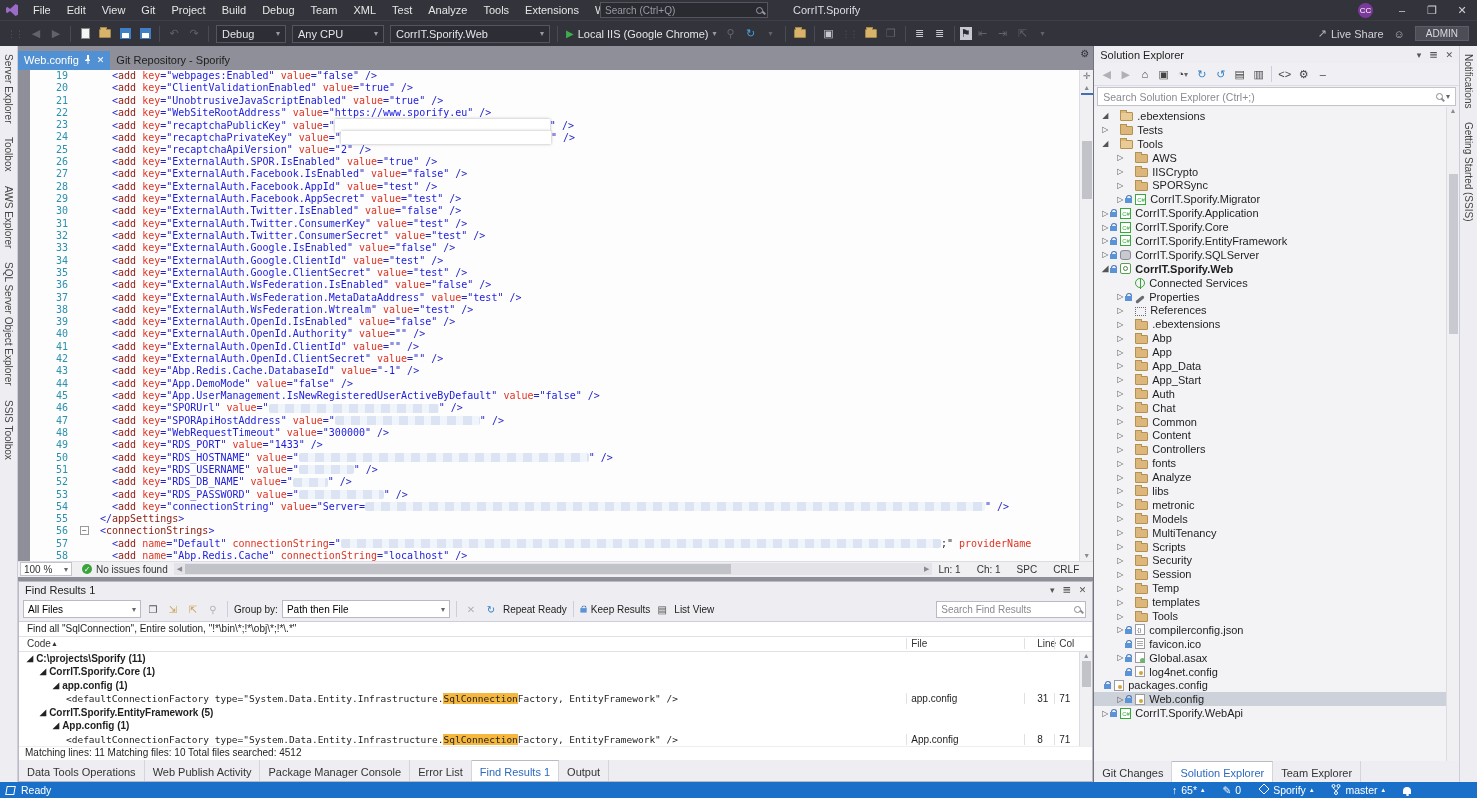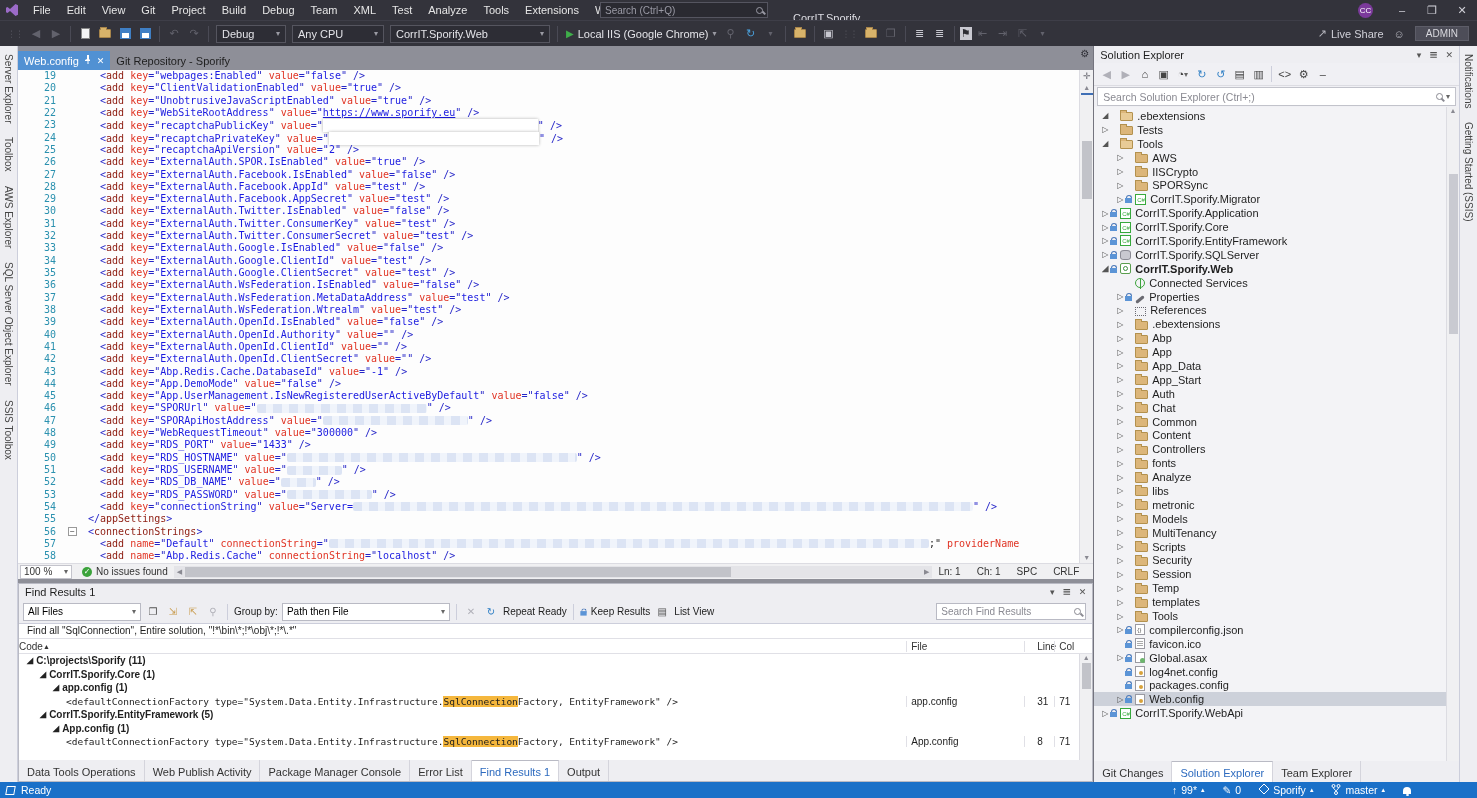--- a/index.html
+++ b/index.html
@@ -4,21 +4,21 @@
 <style>
   * { margin:0; padding:0; box-sizing:border-box; }
   html,body { width:1477px; height:798px; overflow:hidden; font-family:"Liberation Sans",sans-serif; background:#2f2f37; }
 
   
   .titlebar { height:20px; background:#33333b; display:flex; align-items:center; color:#e6e6e6; font-size:11px; position:relative; }
   .vslogo { margin:0 6px 0 5px; display:flex; align-items:center; }
   .menus { display:flex; list-style:none; height:100%; align-items:center; }
   .menus li { padding:0 8px; height:100%; display:flex; align-items:center; cursor:default; }
   .qsearch { position:absolute; left:600px; top:2px; width:168px; height:16px; background:#2a2a31; border:1px solid #555560; color:#9a9aa5; font-size:10px; display:flex; align-items:center; padding:0 4px; justify-content:space-between; }
-  .wintitle { position:absolute; left:793px; top:8px; height:20px; display:flex; align-items:center; color:#dcdce2; }
+  .wintitle { position:absolute; left:793px; top:0; height:20px; display:flex; align-items:center; color:#dcdce2; }
   .tb-right { position:absolute; right:0; top:0; height:20px; display:flex; align-items:center; }
   .avatar { width:15px; height:15px; border-radius:50%; background:#7b3a9b; color:#fff; font-size:8px; display:flex; align-items:center; justify-content:center; margin-right:14px; }
   .winbtn { width:30px; height:20px; display:flex; align-items:center; justify-content:center; color:#cfcfd6; font-size:11px; }
 
   
   .toolbar { height:26px; background:#33333b; border-top:1px solid #3e3e48; display:flex; align-items:center; color:#d0d0d8; font-size:11px; padding-left:4px; position:relative; }
   .tbico { width:18px; height:18px; display:flex; align-items:center; justify-content:center; margin:0 1px; font-size:11px; color:#c8c8d0; }
   .tbico.dim { color:#62626c; }
   .tbico.gold { color:#d8b05a; }
   .tbico.blue { color:#4aa3e0; }
@@ -47,29 +47,29 @@
   .center { width:1076px; display:flex; flex-direction:column; }
 
   
   .tabrow { height:24px; background:#8e8f98; display:flex; align-items:flex-end; position:relative; }
   .etab { height:19px; display:flex; align-items:center; padding:0 6px; font-size:11px; color:#1e1e1e; gap:5px; }
   .etab.active { background:#5191d3; color:#fff; }
   .etab .cls { font-size:9px; }
   .tabrow-ctrl { position:absolute; right:4px; top:2px; display:flex; gap:6px; color:#2c2c33; font-size:10px; }
 
   
-  .editor { height:493px; background:#fdfdfd; position:relative; overflow:hidden; display:flex; }
+  .editor { height:493px; background:#fdfdfd; position:relative; overflow:hidden; display:flex;margin-left:12px; }
   .codecol { flex:1; overflow:hidden; }
   .line { display:flex; height:12.32px; line-height:12.32px; font-family:"DejaVu Sans Mono",monospace; font-size:10px; white-space:pre; }
   .ln { width:50px; text-align:right; padding-right:12px; color:#2b91af; flex:none; }
   .fold { width:16px; flex:none; color:#7a7a7a; font-size:8px; line-height:12px; }
   .foldbox { display:inline-block; width:9px; height:9px; border:1px solid #9a9a9a; background:#fff; font-size:8px; line-height:7px; text-align:center; color:#555; }
   .codetxt { padding-left:4px; }
   .tp{color:#1e1e1e} .td{color:#2525c8} .te{color:#8f2015} .ta{color:#e03424} .tv{color:#1a1ae0}
-  .tu{color:#1a1ae0; text-decoration:underline}
+  .tu{color:#1a1ae0; }
   .redact { display:inline-block; height:9px; border-radius:2px; vertical-align:middle;
             background:repeating-linear-gradient(90deg,#dce4f4 0 9px,#f0f4fb 9px 16px); filter:blur(.6px); }
   .wbox { display:inline-block; height:13px; background:#fff; box-shadow:0 0 3px rgba(0,0,0,.3); vertical-align:middle; }
   .vsb { width:14px; background:#f0f0f2; border-left:1px solid #dcdce2; display:flex; flex-direction:column; align-items:center; flex:none; }
   .vsb .arr { font-size:7px; color:#8a8a92; padding:2px 0; }
   .vsb .mark { width:12px; height:2px; background:#3f6fb5; }
   .vsb .thumb { width:10px; height:58px; background:#c2c3c9; margin-top:46px; }
 
   
   .edstatus { height:16px; background:#f0f0f2; border-top:1px solid #dcdce2; display:flex; align-items:center; font-size:10px; color:#333; }
@@ -88,21 +88,21 @@
   .ftools { height:24px; background:#eeeef2; border-bottom:1px solid #cccedb; display:flex; align-items:center; padding:0 4px; gap:4px; position:relative; }
   .fsel { height:18px; background:#fff; border:1px solid #b9bac4; display:flex; align-items:center; justify-content:space-between; padding:0 4px; font-size:10px; }
   .fico { width:16px; height:16px; display:flex; align-items:center; justify-content:center; font-size:10px; color:#555; }
   .fico.dim { color:#b0b0b8; }
   .fico.blue { color:#2d7ec4; }
   .fsep { width:1px; height:16px; background:#cccedb; margin:0 2px; }
   .flbl { font-size:10px; color:#222; }
   .fsearch { position:absolute; right:6px; top:3px; width:150px; height:17px; background:#fff; border:1px solid #b9bac4; color:#8a8a92; font-size:10px; display:flex; align-items:center; justify-content:space-between; padding:0 4px; }
   .fsummary { height:14px; padding:1px 8px; font-size:10px; color:#1e1e1e; background:#fff; }
   .fcolhdr { height:16px; display:flex; border-bottom:1px solid #e0e0e6; border-top:1px solid #e0e0e6; color:#333; font-size:10px; align-items:center; }
-  .fcolhdr .c1 { flex:1; display:flex; gap:0; align-items:center; }
+  .fcolhdr .c1 { flex:1; padding-left:8px; display:flex; gap:0; align-items:center; }
   .ccolF { width:118px; border-left:1px solid #e0e0e6; padding-left:4px; }
   .ccolL { width:30px; border-left:1px solid #e0e0e6; padding-left:12px; }
   .ccolC { width:38px; border-left:1px solid #e0e0e6; padding-left:4px; }
   .frows { flex:1; overflow:hidden; position:relative; }
   .frow { height:13.5px; display:flex; align-items:center; font-size:10px; color:#1e1e1e; }
   .frow .mainc { flex:1; display:flex; align-items:center; white-space:pre; overflow:hidden; }
   .frow .arr { font-size:8px; color:#222; margin-right:3px; }
   .frow.bold .mainc { font-weight:bold; }
   .frow .codec { font-family:"DejaVu Sans Mono",monospace; font-size:9.5px; }
   .hl { background:#f5b73d; }
@@ -476,20 +476,21 @@
             <span class="ccolL"></span>
             <span class="ccolC"></span>
           </div>
           <div class="frow">
             <span class="mainc" style="padding-left: 47px;"><span class="codec"><span>&lt;defaultConnectionFactory type="System.Data.Entity.Infrastructure.</span><span class="hl">SqlConnection</span><span>Factory, EntityFramework" /&gt;</span></span></span>
             <span class="ccolF">App.config</span>
             <span class="ccolL">8</span>
             <span class="ccolC">71</span>
           </div>
         </div>
+      <div class="fstatus">Matching lines: 11 Matching files: 10 Total files searched: 4512</div>
       <div class="paneltabs" id="findTabs">
           <div class="ptab">Data Tools Operations</div>
           <div class="ptab">Web Publish Activity</div>
           <div class="ptab">Package Manager Console</div>
           <div class="ptab">Error List</div>
           <div class="ptab active">Find Results 1</div>
           <div class="ptab">Output</div>
         </div>
     </div>
   </div>
@@ -787,21 +788,21 @@
           <span>Global.asax</span>
         </div>
         <div class="trow" style="padding-left: 21px;">
           <span class="arr"></span>
           <span class="lockw">
             <span class="lock"></span>
           </span>
           <span class="ti config"></span>
           <span>log4net.config</span>
         </div>
-        <div class="trow" style="padding-left: 21px;">
+        <div class="trow" style="">
           <span class="arr"></span>
           <span class="lockw">
             <span class="lock"></span>
           </span>
           <span class="ti config"></span>
           <span>packages.config</span>
         </div>
         <div class="trow sel" style="padding-left: 21px;">
           <span class="arr">▷</span>
           <span class="lockw">
@@ -837,21 +838,21 @@
 </div>
 
 <div class="statusbar">
   <div class="sbleft">
     <span class="sbsq"></span>
     <span>Ready</span>
   </div>
   <div class="sbright">
     <span class="sbit">
       <span>↑</span>
-      <span>99*</span>
+      <span>65*</span>
         <span class="car">▴</span>
     </span>
     <span class="sbit">
       <span>✎</span>
       <span>0</span>
     </span>
     <span class="sbit">
       <span>
         <svg width="10" height="10" viewBox="0 0 10 10">
             <path d="M5 0 10 5 5 10 0 5Z" fill="none" stroke="#fff"></path>

